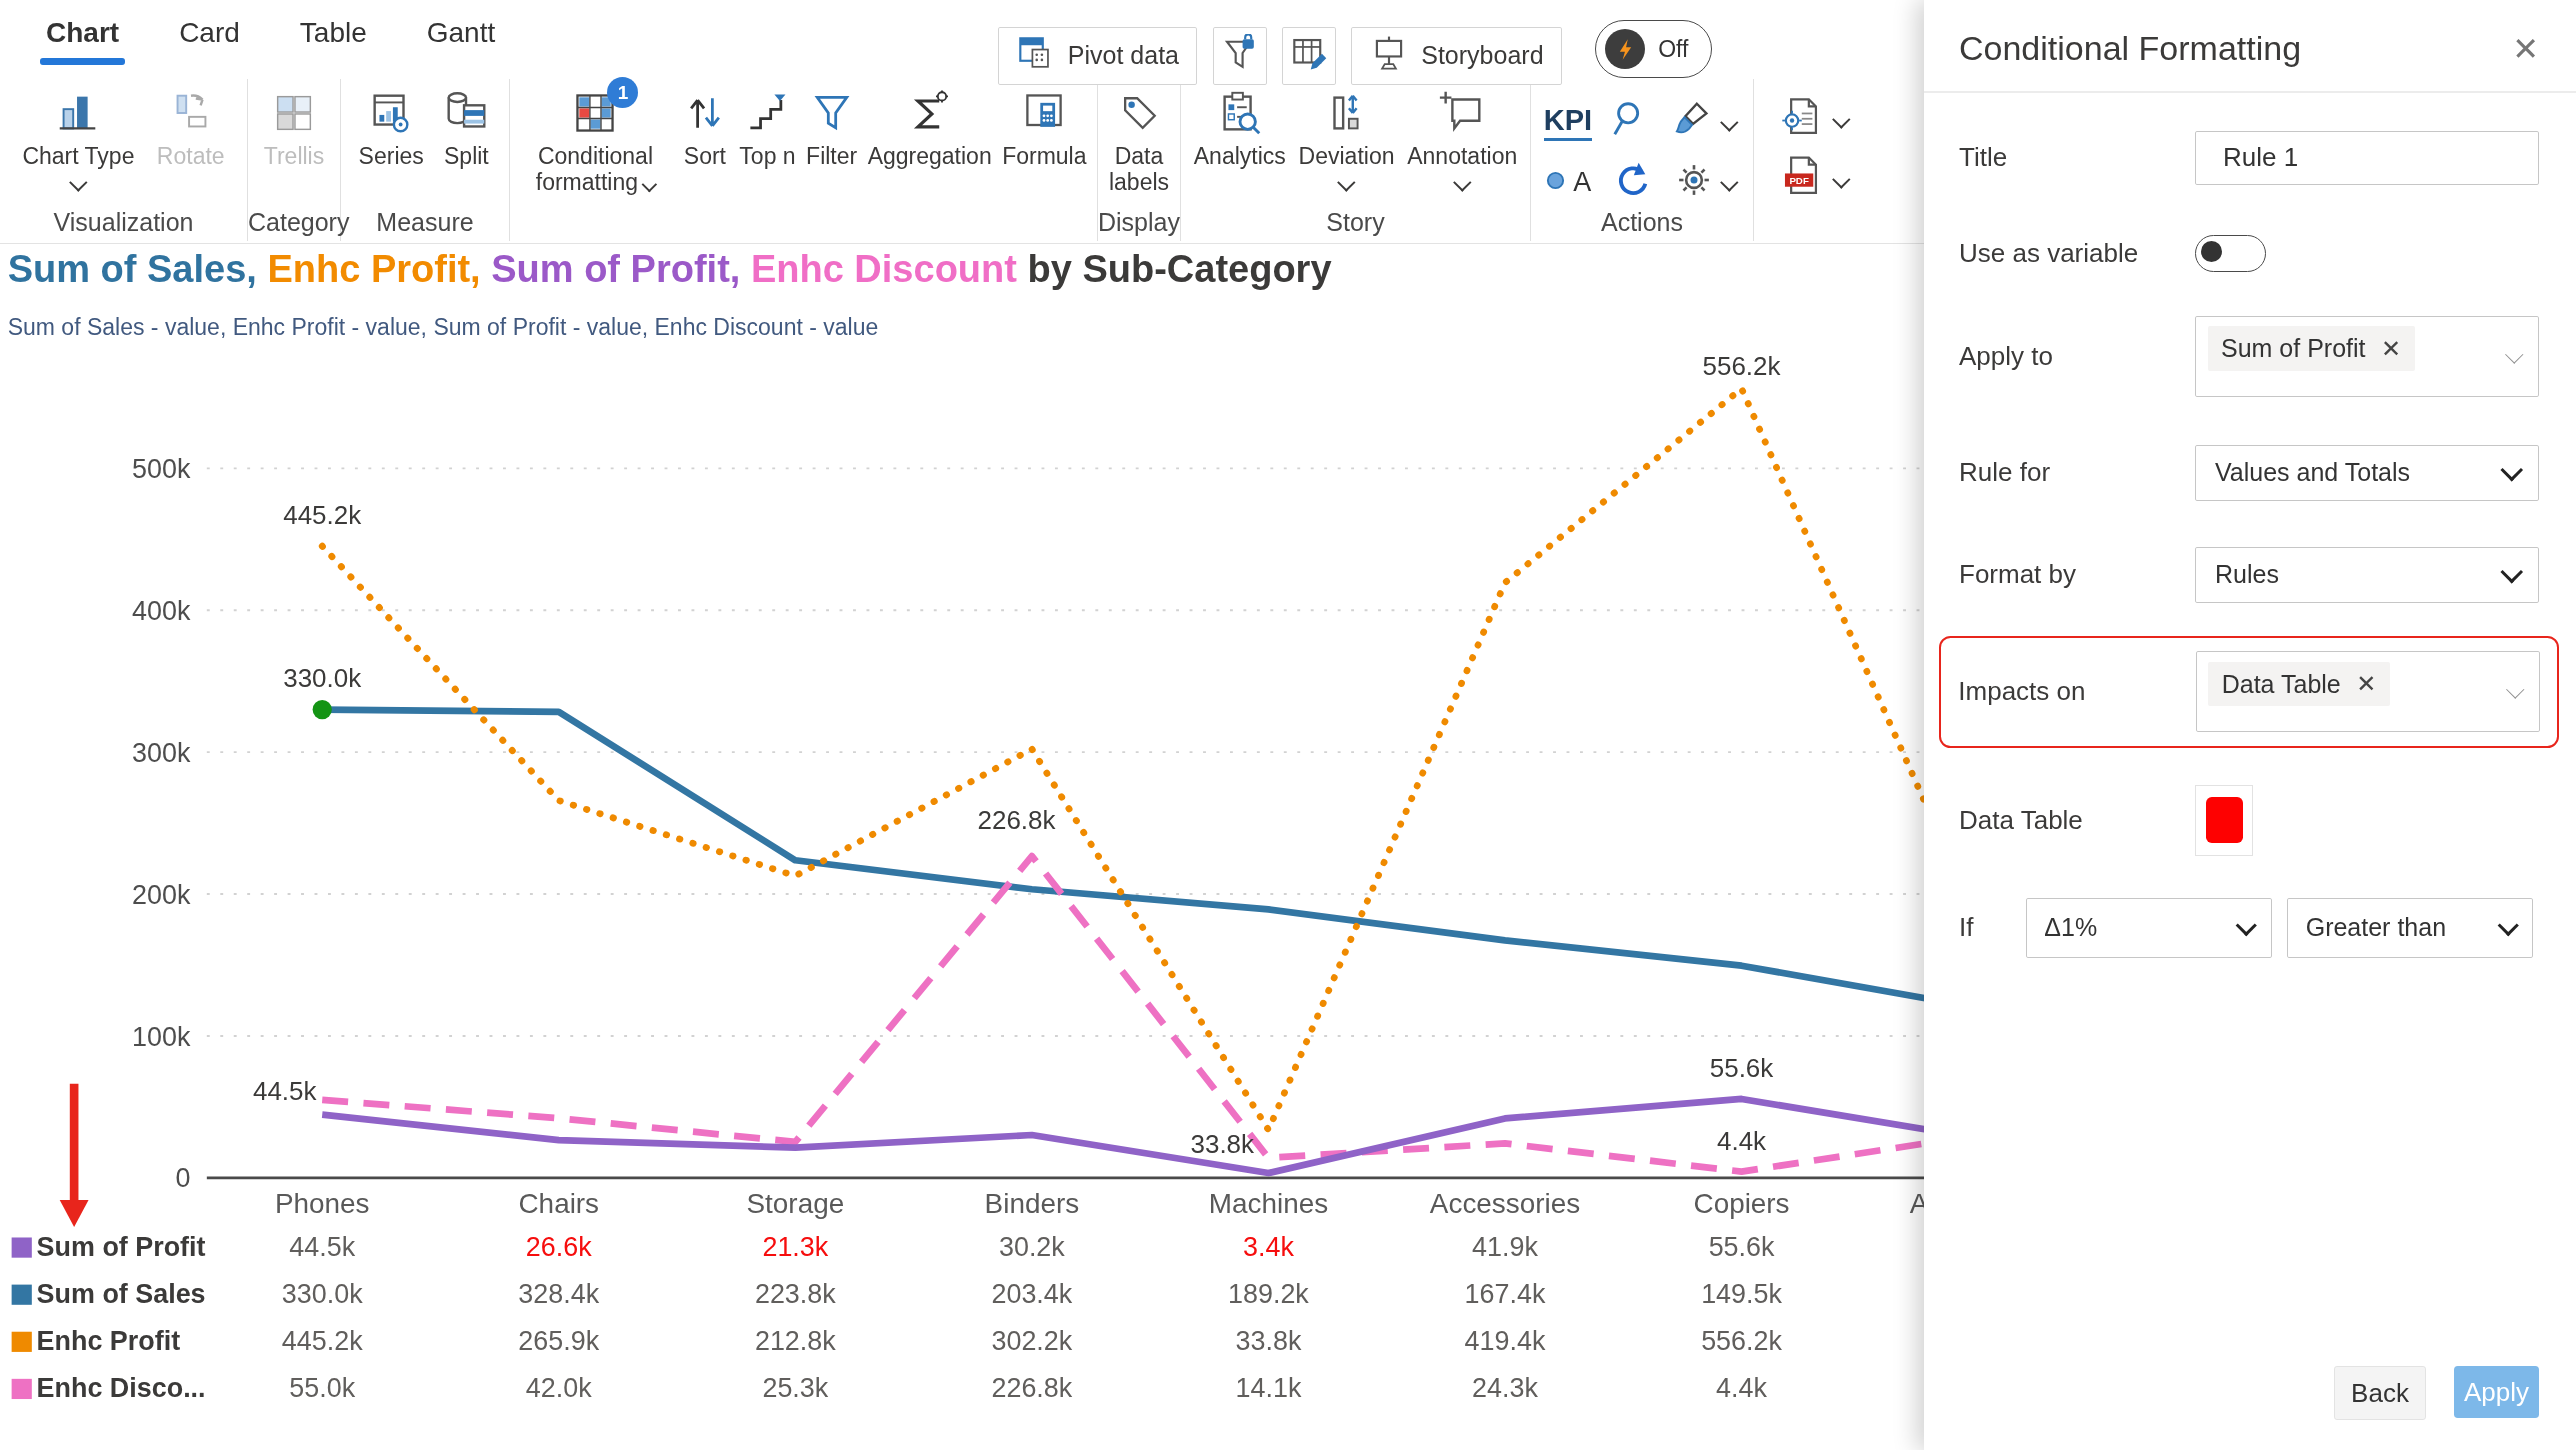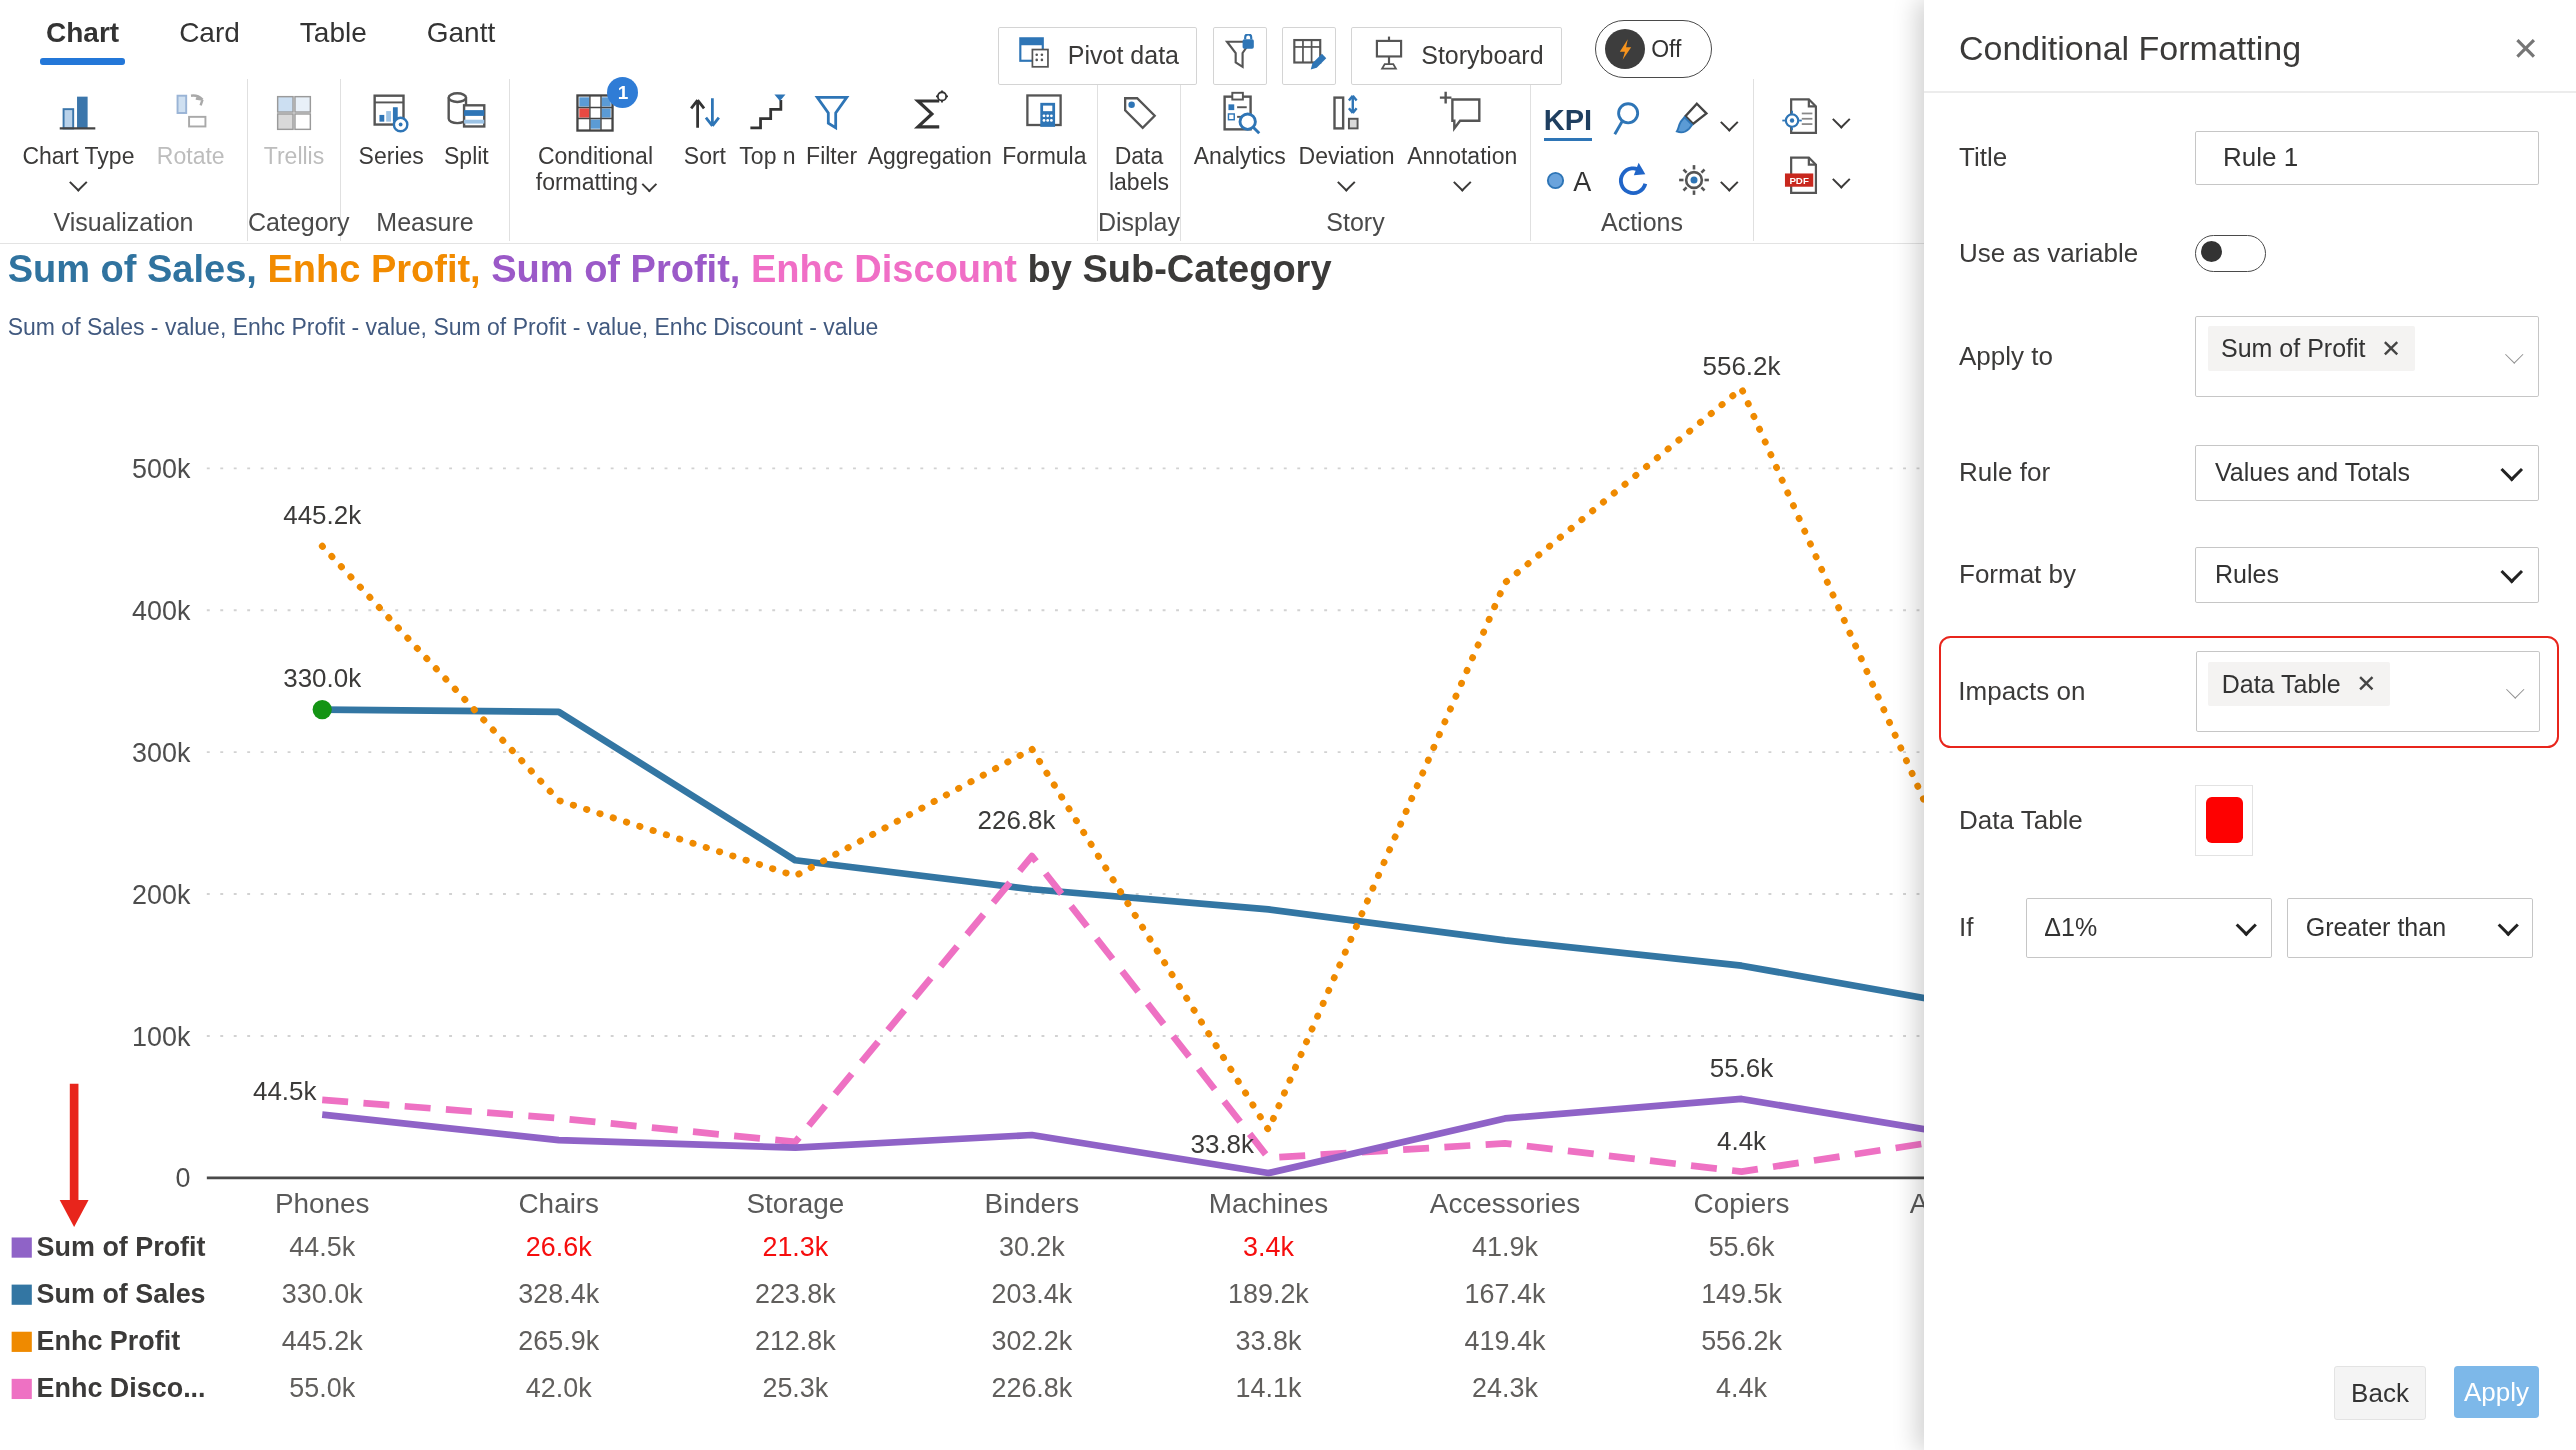--- a/index.html
+++ b/index.html
@@ -8,21 +8,21 @@
   
   .tabs{position:absolute;top:17.3px;left:46px;display:flex;gap:60px;font-size:28px;color:#333;z-index:3;}
   .tab{cursor:pointer;position:relative;padding-bottom:9.6px;}
   .tab.active{font-weight:700;}
   .tab.active::after{content:'';position:absolute;left:-5.8px;right:-5.8px;bottom:-5.8px;height:6.7px;background:#2377d8;border-radius:2.9px;}
 
   
   .quickbar{position:absolute;top:13.5px;left:998px;display:flex;gap:15.4px;align-items:center;z-index:3;}
   .qbtn{height:58px;border:1px solid #d4d4d4;background:#fff;display:flex;align-items:center;gap:13.5px;padding:0 17.3px;font-size:25px;color:#3b3a39;border-radius:1.9px;box-sizing:border-box;margin-top:13px;}
   .qbtn.icononly{width:54px;justify-content:center;padding:0;}
-  .powerpill{margin-left:17.3px;width:117px;height:58px;border:1.9px solid #4a4a4a;border-radius:31px;display:flex;align-items:center;gap:6px;padding:0 9.6px;box-sizing:border-box;background:#fff;}
+  .powerpill{margin-left:17.3px;width:117px;height:58px;border:1.9px solid #4a4a4a;border-radius:31px;display:flex;align-items:center;gap:13px;padding:0 9.6px;box-sizing:border-box;background:#fff;}
   .powerdisc{width:40px;height:40px;border-radius:50%;background:#3d3d3d;display:flex;align-items:center;justify-content:center;}
   .powerlabel{font-size:23px;color:#333;}
 
   
   .ribbon{position:absolute;top:79px;left:0;width:1924px;height:164px;border-bottom:1.9px solid #e3e3e3;display:flex;background:#fff;z-index:2;}
   .rgroup{position:relative;height:162px;border-right:1.9px solid #e0e0e0;display:flex;justify-content:space-evenly;align-items:flex-start;padding-top:5.8px;box-sizing:border-box;}
   .rgroup.last{border-right:none;}
   .rglabel{position:absolute;bottom:3.8px;left:0;right:0;text-align:center;font-size:25px;color:#4a4a4a;}
   .ritem{display:flex;flex-direction:column;align-items:center;cursor:pointer;}
   .icobox{height:56px;display:flex;align-items:center;justify-content:center;position:relative;}

